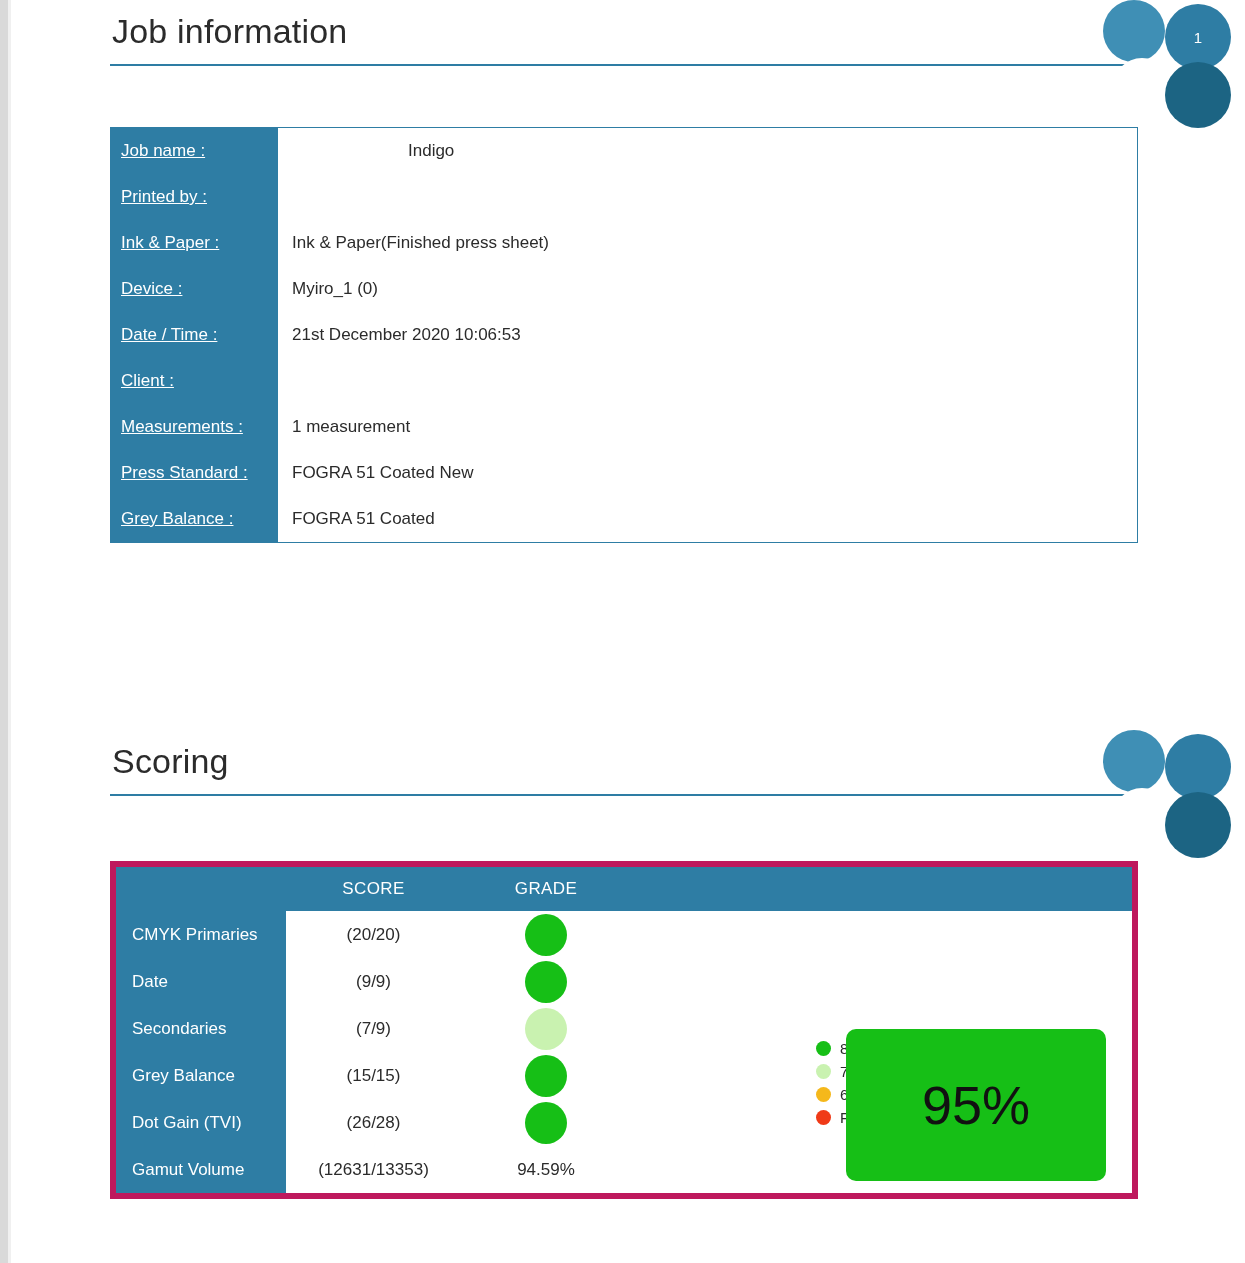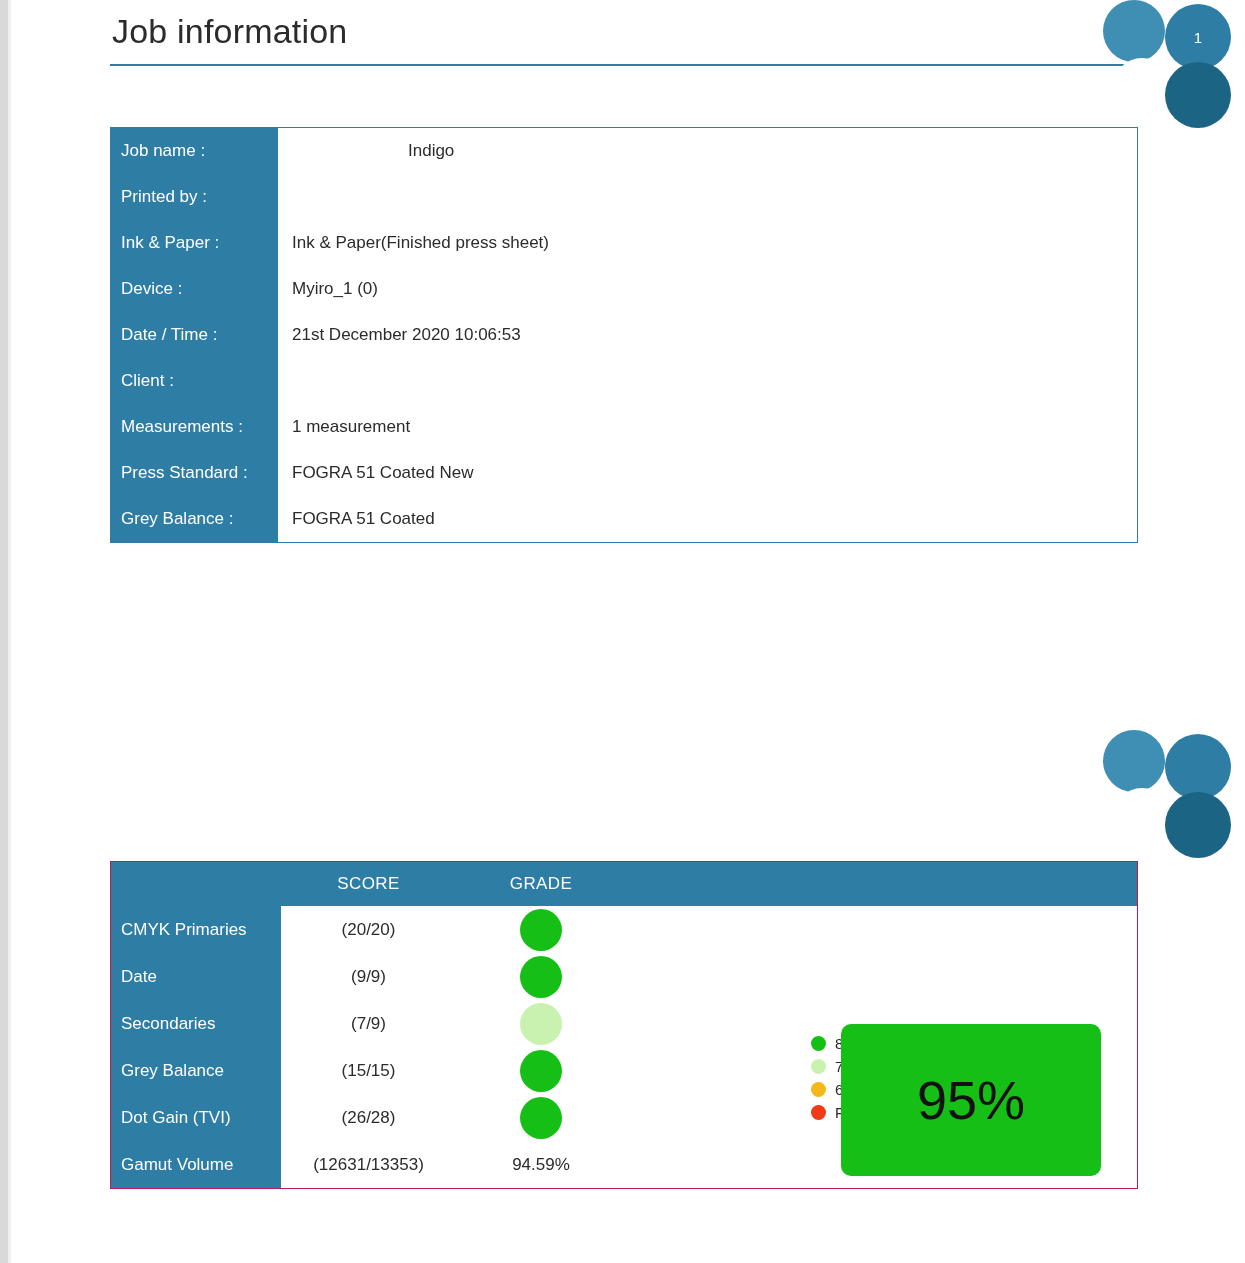--- a/index.html
+++ b/index.html
@@ -97,20 +97,21 @@
     min-height: 46px;
   }
   .jobinfo-label {
     width: 167px;
     box-sizing: border-box;
     background: #2e7da4;
     color: #ffffff;
     font-size: 17px;
     padding: 13px 0 13px 10px;
     line-height: 20px;
+    text-decoration: underline;
   }
   .jobinfo-value {
     flex: 1;
     box-sizing: border-box;
     background: #ffffff;
     color: #2b2b2b;
     font-size: 17px;
     padding: 13px 0 13px 14px;
     line-height: 20px;
   }
@@ -118,21 +119,21 @@
     padding-left: 130px;
   }
 
   
   .scoring {
     position: absolute;
     left: 110px;
     top: 861px;
     width: 1028px;
     box-sizing: border-box;
-    border: 1px solid #be185d;
+    border: 6px solid #be185d;
     background: #ffffff;
   }
   .scoring-head {
     display: flex;
     background: #2e7da4;
     height: 44px;
     align-items: center;
   }
   .sc-col-name { width: 170px; }
   .sc-col-score {
@@ -156,21 +157,21 @@
     display: flex;
     align-items: center;
     height: 47px;
   }
   .sc-name {
     width: 170px;
     box-sizing: border-box;
     background: #2e7da4;
     color: #ffffff;
     font-size: 17px;
-    padding-left: 10px;
+    padding-left: 16px;
     height: 47px;
     display: flex;
     align-items: center;
   }
   .sc-score {
     width: 175px;
     text-align: center;
     font-size: 17px;
     color: #2b2b2b;
   }
@@ -297,20 +298,24 @@
       <div class="jobinfo-value">FOGRA 51 Coated New</div>
     </div>
 
     <div class="jobinfo-row">
       <div class="jobinfo-label">Grey Balance :</div>
       <div class="jobinfo-value">FOGRA 51 Coated</div>
     </div>
 
   </div>
 
+  <div class="section" style="left:110px; top:744px; width:1028px;">
+    <div class="section-title">Scoring</div>
+    <div class="section-rule"></div>
+  </div>
 
   <div class="petals" style="left:1103px; top:730px;">
     <div class="petal petal-tl"></div>
     <div class="petal petal-tr"></div>
     <div class="petal petal-bl"></div>
     <div class="petal petal-br"></div>
   </div>
 
   <div class="scoring">
 

